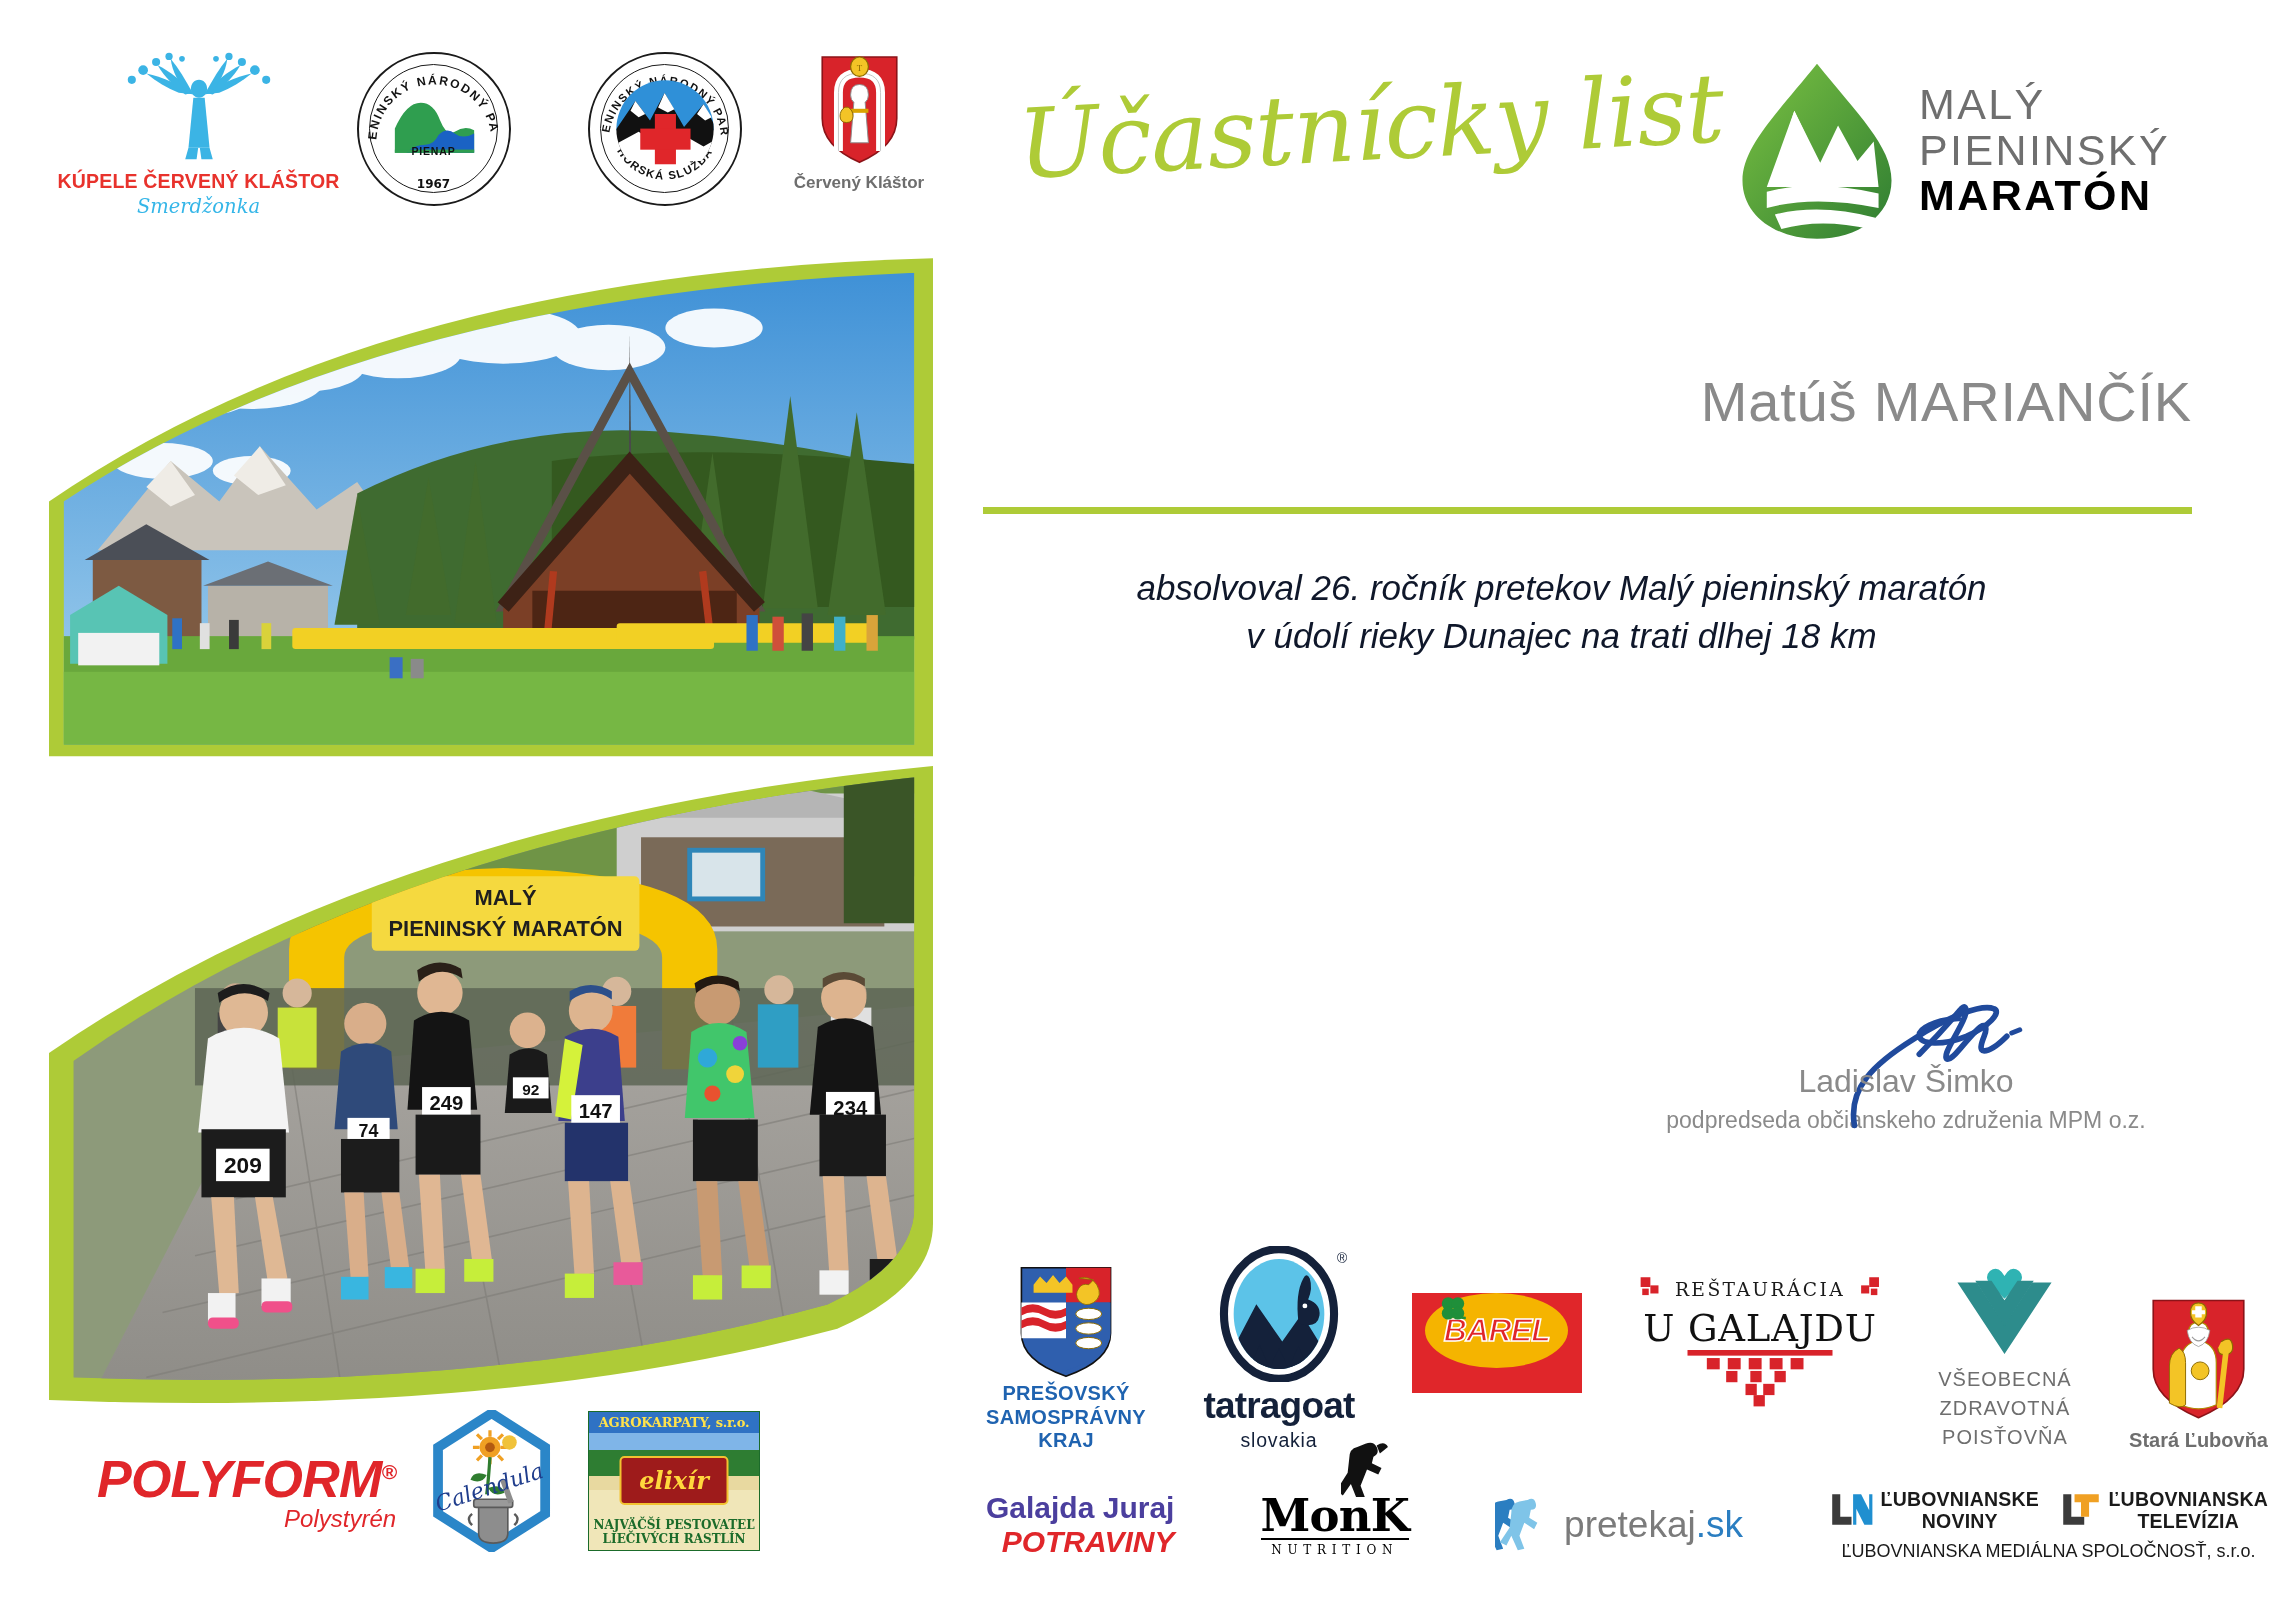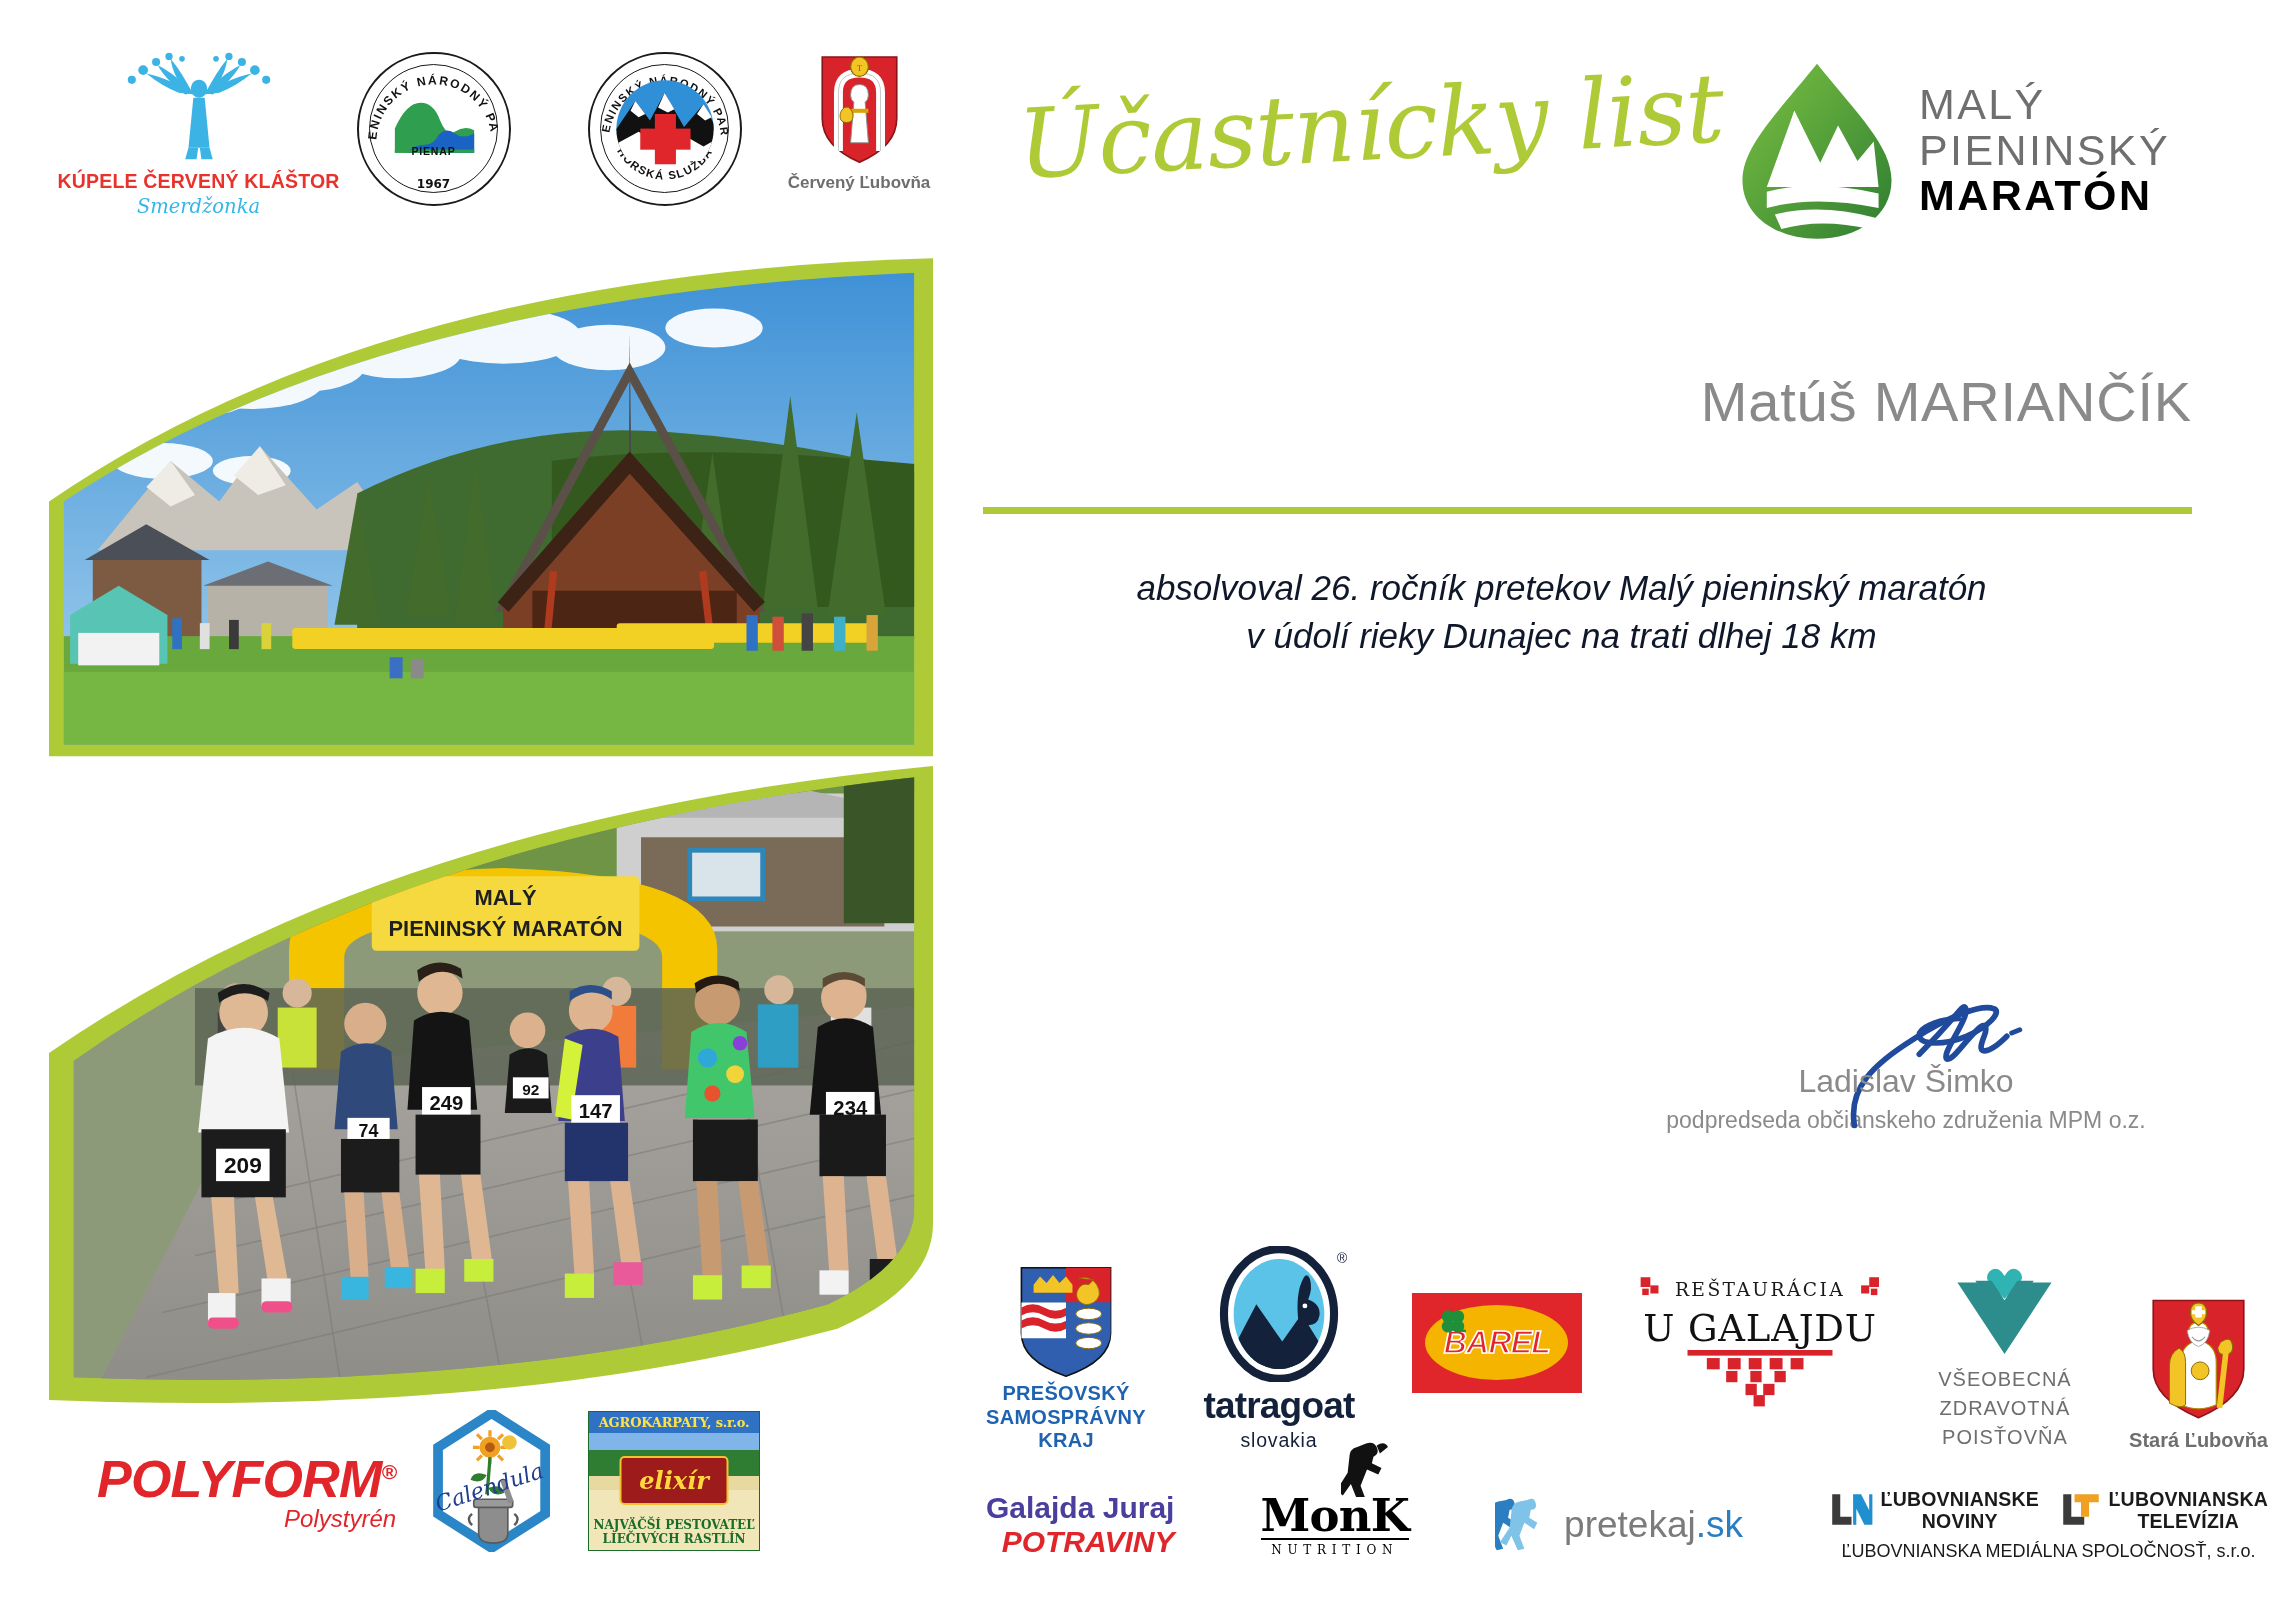--- a/index.html
+++ b/index.html
@@ -57,21 +57,21 @@
   .sig-role{font-size:23px;color:#8a8a8a;margin-top:6.5px;}
 
   
   .spons-main{position:absolute;left:986px;top:1233px;width:1282px;height:219px;display:flex;align-items:center;justify-content:space-between;}
   .sp{display:flex;flex-direction:column;align-items:center;justify-content:flex-end;height:100%;}
   .sp-cap{text-align:center;line-height:1.16;}
 
   .psk-cap{font-size:20px;font-weight:bold;color:#1f63b0;letter-spacing:0.3px;}
   .tg-word{font-size:37px;font-weight:bold;color:#14213a;letter-spacing:-0.8px;}
   .tg-sub{font-size:19.5px;color:#14213a;letter-spacing:0.8px;margin-top:1.6px;}
-  .barel-box{width:170px;height:100px;background:#e0262a;display:flex;align-items:center;justify-content:center;}
+  .barel-box{width:170px;height:100px;background:#e0262a;display:flex;align-items:flex-start;justify-content:center;}
   .barel-ell{width:143px;height:75px;border-radius:50%;background:#f5b400;display:flex;align-items:center;justify-content:center;position:relative;}
   .barel-word{font-size:32px;font-weight:bold;font-style:italic;color:#e0262a;-webkit-text-stroke:1.6px #fff;letter-spacing:-0.8px;}
   .gal-top{font-size:18.7px;letter-spacing:2.4px;color:#1a1a1a;font-family:"DejaVu Serif",serif;}
   .gal-main{font-size:37px;color:#111;font-family:"DejaVu Serif",serif;letter-spacing:0.8px;margin-top:1.6px;}
   .vzp-cap{font-size:20px;color:#6e6e6e;letter-spacing:1px;line-height:1.45;}
   .sl-cap{font-size:20px;font-weight:bold;color:#6e6e6e;margin-top:4.9px;}
 
   .spons-bottom{position:absolute;left:986px;top:1460px;width:1282px;height:130px;display:flex;align-items:center;justify-content:space-between;}
   .gj-1{font-size:30px;font-weight:bold;color:#4b3f9e;}
   .gj-2{font-size:30px;font-weight:bold;font-style:italic;color:#e0262a;text-align:right;}
@@ -192,21 +192,21 @@
           <path d="M4 2 H96 V78 Q96 112 50 132 Q4 112 4 78 Z" fill="#d8232a" stroke="#8c1318" stroke-width="2"></path>
           <path d="M24 118 V46 Q24 22 50 22 Q76 22 76 46 V118" fill="none" stroke="#fff" stroke-width="11"></path>
           <path d="M24 118 V46 Q24 22 50 22 Q76 22 76 46 V118" fill="none" stroke="#b9b9b9" stroke-width="1"></path>
           <ellipse cx="50" cy="14" rx="11" ry="12" fill="#f3c426" stroke="#8c6a00" stroke-width="1.5"></ellipse>
           <text x="50" y="19" font-size="11" text-anchor="middle" fill="#8c6a00" font-family="Liberation Serif, serif">T</text>
           <path d="M50 36 q11 0 11 13 q0 6-4 9 l4 50 h-22 l4-50 q-4-3-4-9 q0-13 11-13z" fill="#fff" stroke="#8c8c8c" stroke-width="1.2"></path>
           <path d="M39 66 h22 v5 h-22z" fill="#d9a400"></path>
           <path d="M32 64 q-6 4-6 11 q0 8 8 8 q8 0 8-8 q0-7-6-11z" fill="#f3c426" stroke="#8c6a00" stroke-width="1.2"></path>
         </svg>
       </div>
-      <div class="shield-label">Červený Ľubovňa</div>
+      <div class="shield-label">Červený Kláštor</div>
     </div>
   </div>
 
   <div class="script-title">Účastnícky list</div>
 
   <div class="brand">
     <div class="brand-mark">
       <svg width="162" height="187" viewBox="0 0 200 230">
         <defs>
           <linearGradient id="lg1" x1="0" y1="0" x2="1" y2="1">

